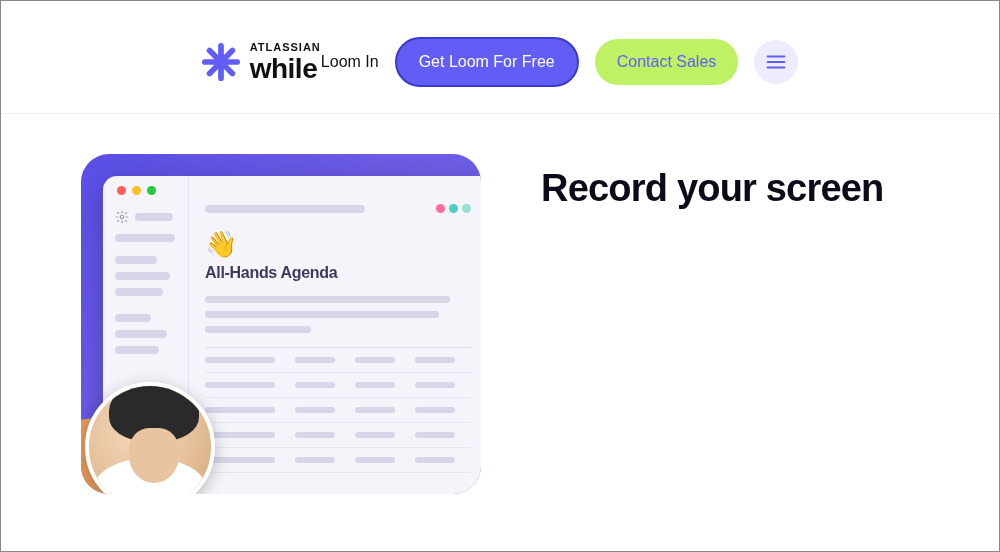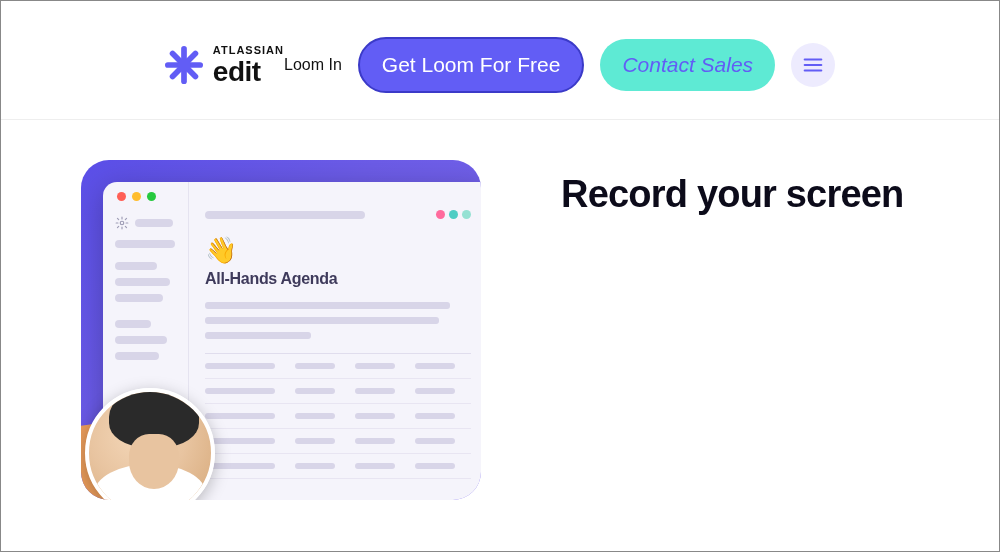--- a/index.html
+++ b/index.html
@@ -20,28 +20,28 @@
     border-bottom: 1px solid #eee;
   }
   .logo-wrap { display: flex; align-items: center; gap: 10px; }
   .logo-icon { width: 38px; height: 38px; }
   .logo-text { display: flex; flex-direction: column; line-height: 1; }
   .logo-parent { font-size: 11px; font-weight: 700; letter-spacing: 1px; color: #111; margin-bottom: 2px; }
   .logo-name { font-size: 28px; font-weight: 700; color: #111; letter-spacing: -0.5px; }
   .nav-right { display: flex; align-items: center; gap: 16px; }
   .nav-link { font-size: 16px; font-weight: 500; color: #111; text-decoration: none; cursor: pointer; }
   .btn {
-    font-size: 21px; font-weight: 500; padding: 14px 22px; border-radius: 999px;
+    font-size: 16px; font-weight: 500; padding: 14px 22px; border-radius: 999px;
     border: none; cursor: pointer; white-space: nowrap;
   }
   .btn-primary {
     background: #625DF5; color: #fff; border: 2px solid #3B3AC8;
   }
   .btn-secondary {
-    background: #5eead4; color: #625DF5; font-style: italic;
+    background: #bef264; color: #625DF5;
   }
   .hamburger {
     width: 44px; height: 44px; border-radius: 50%; background: #EDEBFE;
     display: flex; align-items: center; justify-content: center; cursor: pointer;
   }
   .hamburger svg { width: 22px; height: 22px; }
 
   
   .main {
     display: flex;
@@ -128,21 +128,21 @@
   }
   .face{
     position:absolute;
     top:42px; left:40px;
     width:50px; height:55px;
     background:#E8C4A0;
     border-radius:40% 40% 50% 50%;
     z-index:2;
   }
 
-  .copy { flex:1; max-width: 420px; padding-top:12px;margin-left:20px;}
+  .copy { flex:1; max-width: 420px; padding-top:12px;}
   .heading {
     font-size: 38px; font-weight: 700; line-height: 1.18; color: #0C0B1A;
     letter-spacing: -0.8px; margin-bottom: 30px;
   }
   .para { font-size: 16px; line-height: 1.65; color: #5E5C70; margin-bottom: 22px;}
 </style>
 </head>
 <body>
 
 <header class="header">
@@ -151,21 +151,21 @@
       <g fill="#625DF5">
         <rect x="17" y="0" width="6" height="40" rx="3"></rect>
         <rect x="0" y="17" width="40" height="6" rx="3"></rect>
         <rect x="17" y="0" width="6" height="40" rx="3" transform="rotate(45 20 20)"></rect>
         <rect x="17" y="0" width="6" height="40" rx="3" transform="rotate(-45 20 20)"></rect>
         <circle cx="20" cy="20" r="7"></circle>
       </g>
     </svg>
     <div class="logo-text">
       <span class="logo-parent">ATLASSIAN</span>
-      <span class="logo-name">edit</span>
+      <span class="logo-name">while</span>
     </div>
   </div>
   <nav class="nav-right">
     <a class="nav-link">Loom In</a>
     <button class="btn btn-primary">Get Loom For Free</button>
     <button class="btn btn-secondary">Contact Sales</button>
     <div class="hamburger">
       <svg viewBox="0 0 24 24">
         <path d="M3 6h18M3 12h18M3 18h18" stroke="#625DF5" stroke-width="2.4" stroke-linecap="round" fill="none"></path>
       </svg>

